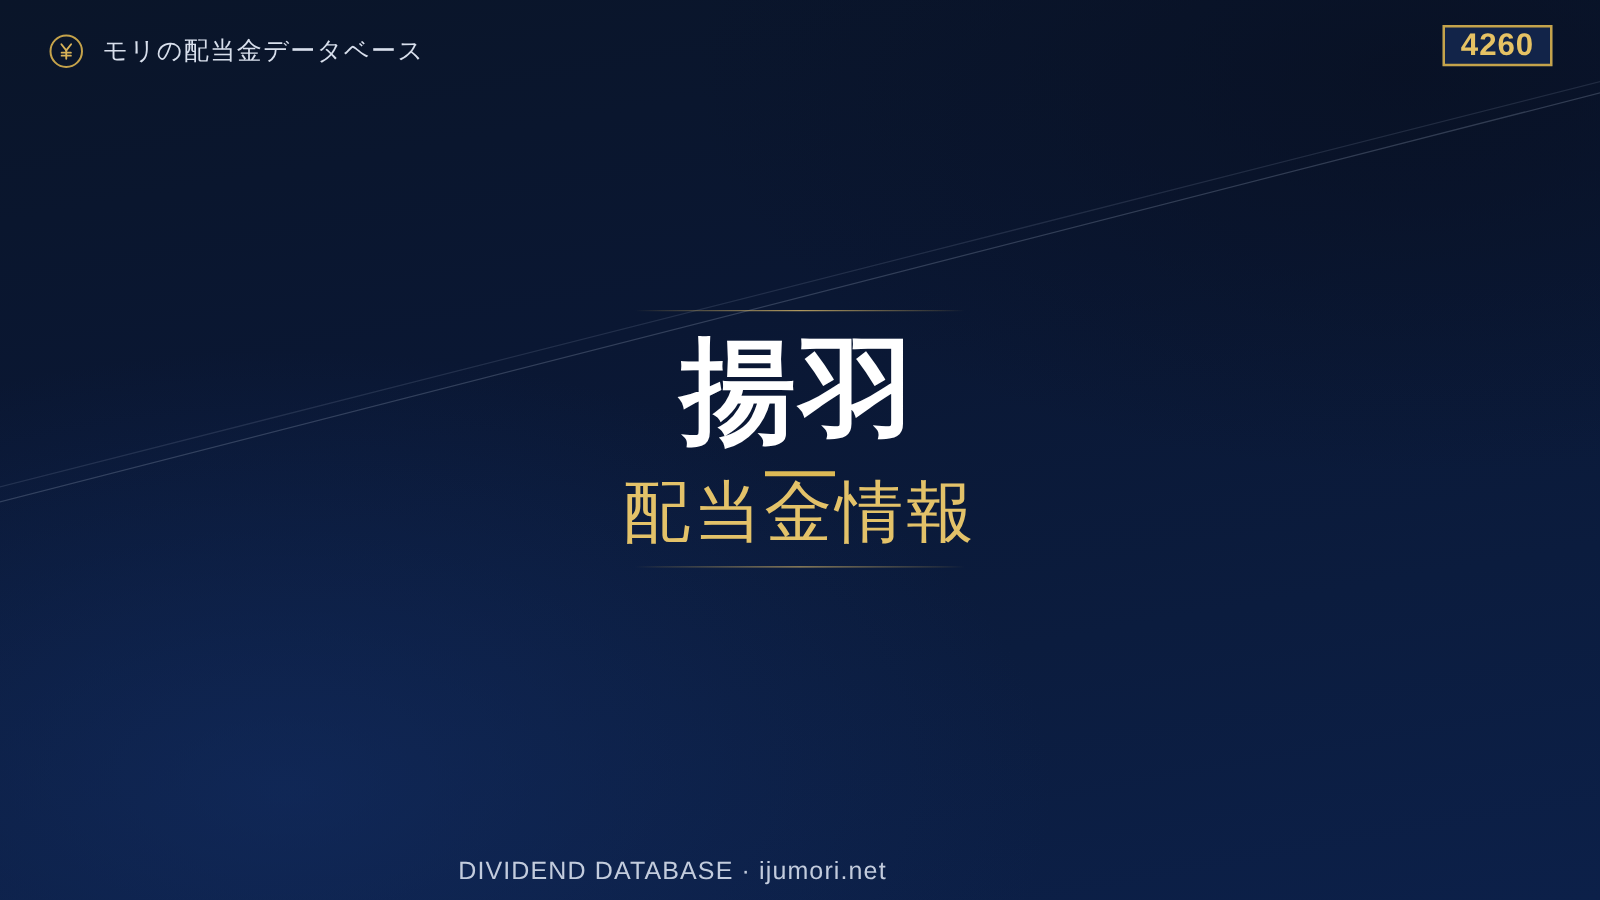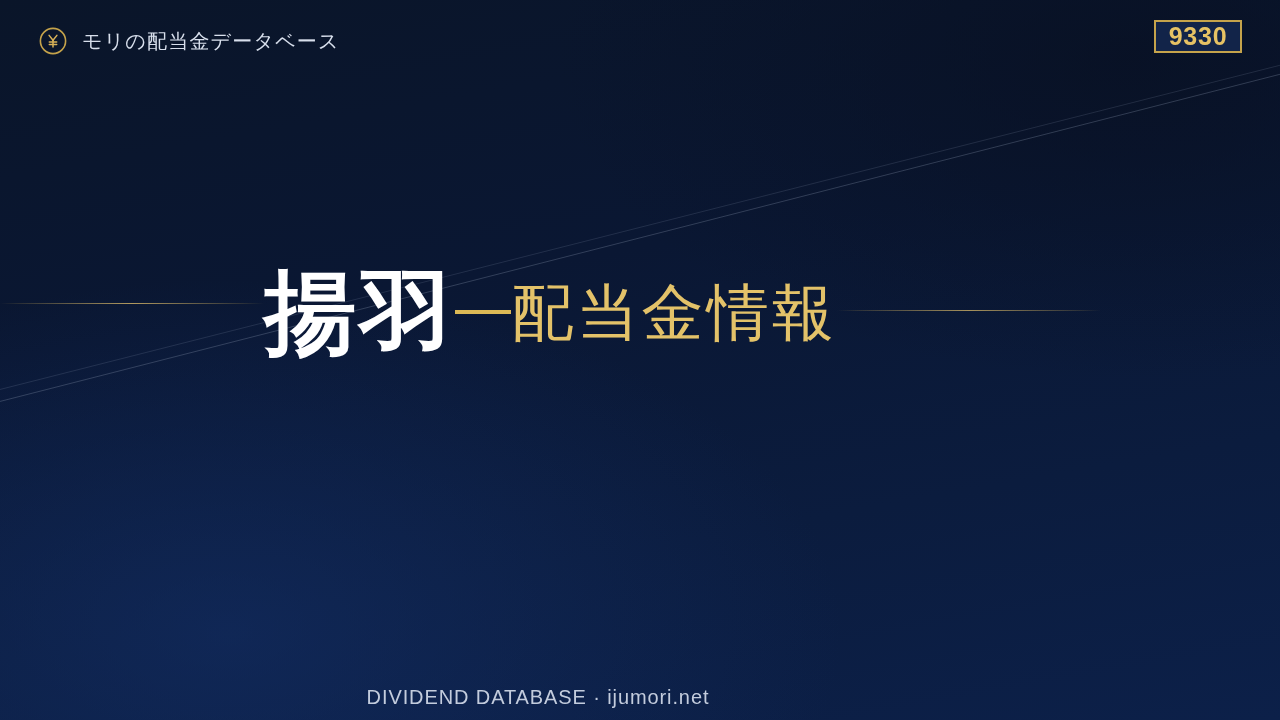--- a/index.html
+++ b/index.html
@@ -96,21 +96,21 @@
     line-height: 1;
   }
 
   
   .center {
     position: absolute;
     left: 0;
     top: 248px;
     width: 1280px;
     display: flex;
-    flex-direction: row;
+    flex-direction: column;
     align-items: center;
   }
 
   .rule {
     width: 264px;
     height: 1px;
     background: linear-gradient(90deg,
       rgba(197,163,75,0) 0%,
       rgba(197,163,75,0.18) 8%,
       rgba(206,176,102,0.85) 50%,
@@ -129,22 +129,21 @@
   }
 
   .gold-bar {
     margin-top: 16px;
     width: 56px;
     height: 4px;
     background: #dcb955;
   }
 
   .page-subtitle {
-    margin-top: 20px;
-    font-size: 62px;
+    font-size: 54px;
     color: #e3c269;
     letter-spacing: 0.05em;
     line-height: 1.08;
     white-space: nowrap;
   }
 
   .rule-bottom {
     margin-top: 14px;
     width: 264px;
     height: 1px;
@@ -194,21 +193,21 @@
           <line x1="18.9" y1="9.4" x2="15" y2="14.3"></line>
           <line x1="15" y1="14.3" x2="15" y2="21.0"></line>
           <line x1="11.3" y1="16.1" x2="18.7" y2="16.1"></line>
           <line x1="11.3" y1="18.5" x2="18.7" y2="18.5"></line>
         </g>
       </svg>
       <span class="brand-text">モリの配当金データベース</span>
     </div>
 
     <div class="code-badge">
-      <span class="code-badge-text">9330</span>
+      <span class="code-badge-text">4260</span>
     </div>
 
   </div>
 
   <div class="center">
 
     <div class="rule"></div>
 
     <div class="company-name">揚羽</div>
 

